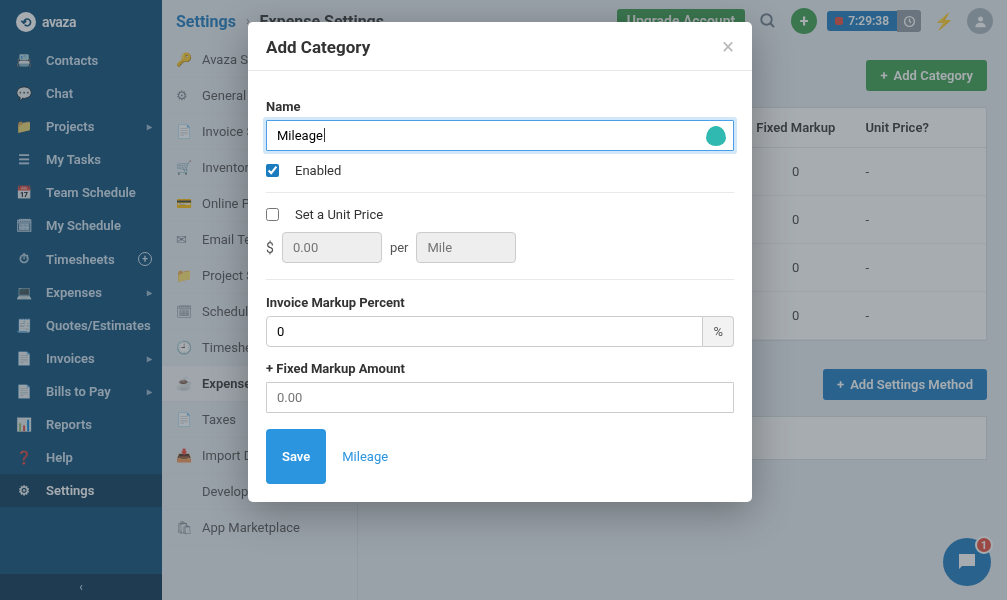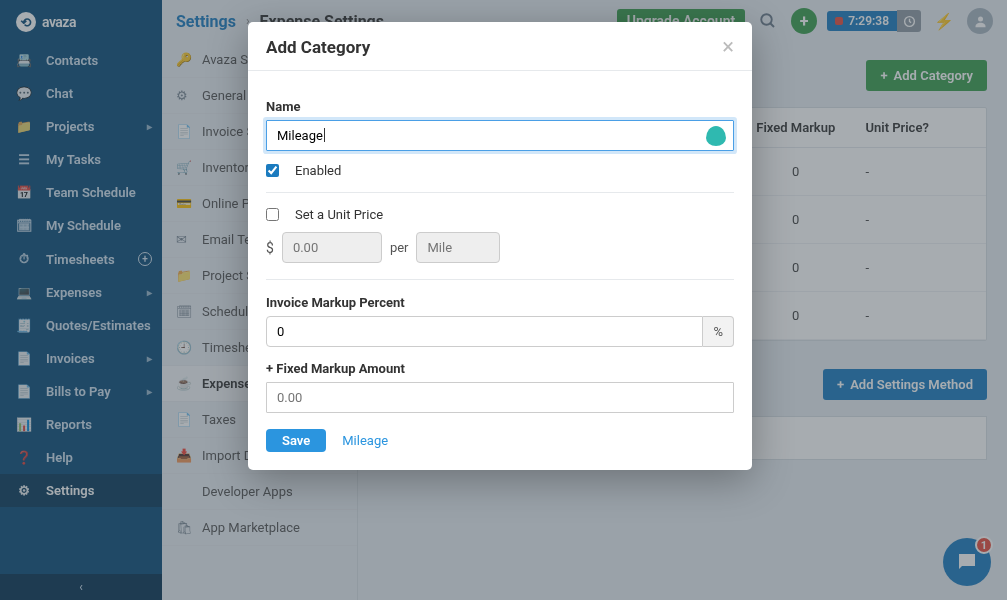--- a/index.html
+++ b/index.html
@@ -66,26 +66,26 @@
 .form-input { width:100%; border:1px solid #ccc; border-radius:1px; padding:7px 10px; font-size:13px; }
 .form-input.focus { border:1px solid #4a9fe6; box-shadow:0 0 0 3px rgba(74,159,230,0.25);}
 .name-wrap { position:relative; }
 .name-badge { position:absolute; right:8px; top:50%; transform: translateY(-50%); width:20px; height:20px; background:#2fb9b0; border-radius:50% 50% 0 0 / 60% 60% 0 0; border-bottom-left-radius:50% 40%; border-bottom-right-radius:50% 40%;}
 .chk-row { display:flex; align-items:center; gap:16px; margin:12px 0 14px; font-size:13px; color:#333;}
 .chk { width:13px; height:13px; accent-color:#1b7bbf;}
 .unit-row { display:flex; align-items:center; gap:8px; margin-top:10px; margin-bottom:16px;}
 .unit-row .dollar { font-size:14px; color:#555;}
 .unit-row input { background:#eee; border:1px solid #ccc; border-radius:4px; padding:7px 10px; font-size:13px; width:100px;}
 .unit-row .per { font-size:13px; color:#555;}
-.unit-row .unit-name { width:84px; }
+.unit-row .unit-name { width:100px; }
 .ig { display:flex; width:100%;}
 .ig input { flex:1; border:1px solid #ccc; border-radius:4px 0 0 4px; padding:7px 10px; font-size:13px;}
 .ig .addon { border:1px solid #ccc; border-left:none; border-radius:0 4px 4px 0; background:#f2f2f2; padding:7px 10px; font-size:13px; color:#555;}
 .modal-foot { padding: 10px 18px 18px; display:flex; align-items:center; gap:16px;}
-.btn-primary { background:#2b95df; color:#fff; border:none; padding:4px 16px; border-radius:4px; font-size:13px; font-weight:600; cursor:pointer;}
+.btn-primary { background:#2b95df; color:#fff; border:none; padding:20px 16px; border-radius:4px; font-size:13px; font-weight:600; cursor:pointer;}
 .link-cancel { color:#2b95df; font-size:13px; cursor:pointer;}
 
 
 .chat-bubble { position:absolute; right:16px; bottom:14px; width:48px; height:48px; background:#1b7bbf; border-radius:50%; display:flex; align-items:center; justify-content:center;}
 .chat-bubble svg { fill:#fff; }
 .badge-dot { position:absolute; top:-2px; right:-2px; background:#e74c3c; color:#fff; width:18px; height:18px; border-radius:50%; font-size:11px; font-weight:700; display:flex; align-items:center; justify-content:center; border:2px solid #fff;}
 
 
 .caret::after { content:""; display:inline-block; width:1px; height:14px; background:#333; margin-left:1px; vertical-align:-2px;}
 </style>

